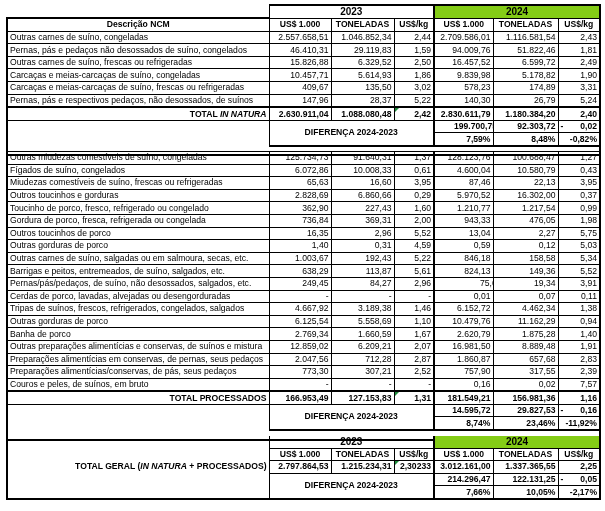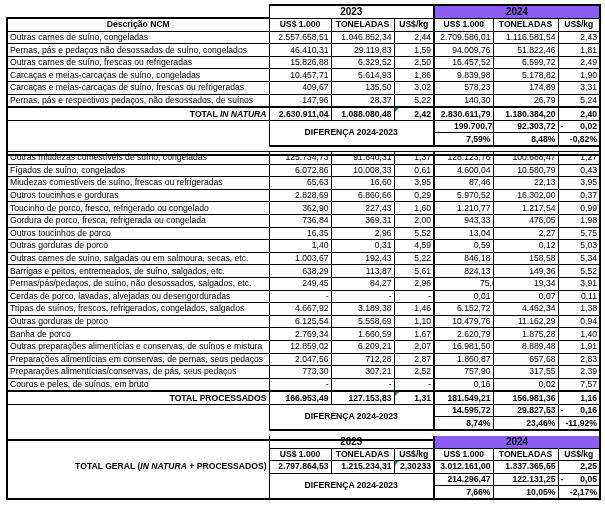--- a/index.html
+++ b/index.html
@@ -4,21 +4,21 @@
 <style>
   html, body { margin:0; padding:0; background:#ffffff; }
   body { width:605px; height:511px; position:relative; overflow:hidden;
          font-family:"Liberation Sans", sans-serif; font-size:8.6px; color:#000; }
   table { border-collapse:collapse; position:absolute; table-layout:fixed; }
   td { padding:0 2px; height:11.6px; line-height:11px; white-space:nowrap; overflow:hidden;
        border:1px solid #000; }
   .num { text-align:right; }
   .ctr { text-align:center; }
   .b { font-weight:bold; }
-  .yellow { background:#8b5cf6; }
+  .yellow { background:#84cc16; }
   .thick-top td { border-top:2px solid #000; }
   .outer { border-left:2px solid #000 !important; }
   .outerR { border-right:2px solid #000 !important; }
   .tri { position:relative; }
   .tri::before { content:""; position:absolute; left:0; top:0; border-top:4px solid #1e8c3a; border-right:4px solid transparent; }
 </style>
 </head>
 <body>
 
 <table style="left:6px; top:4px; width:593px;">

